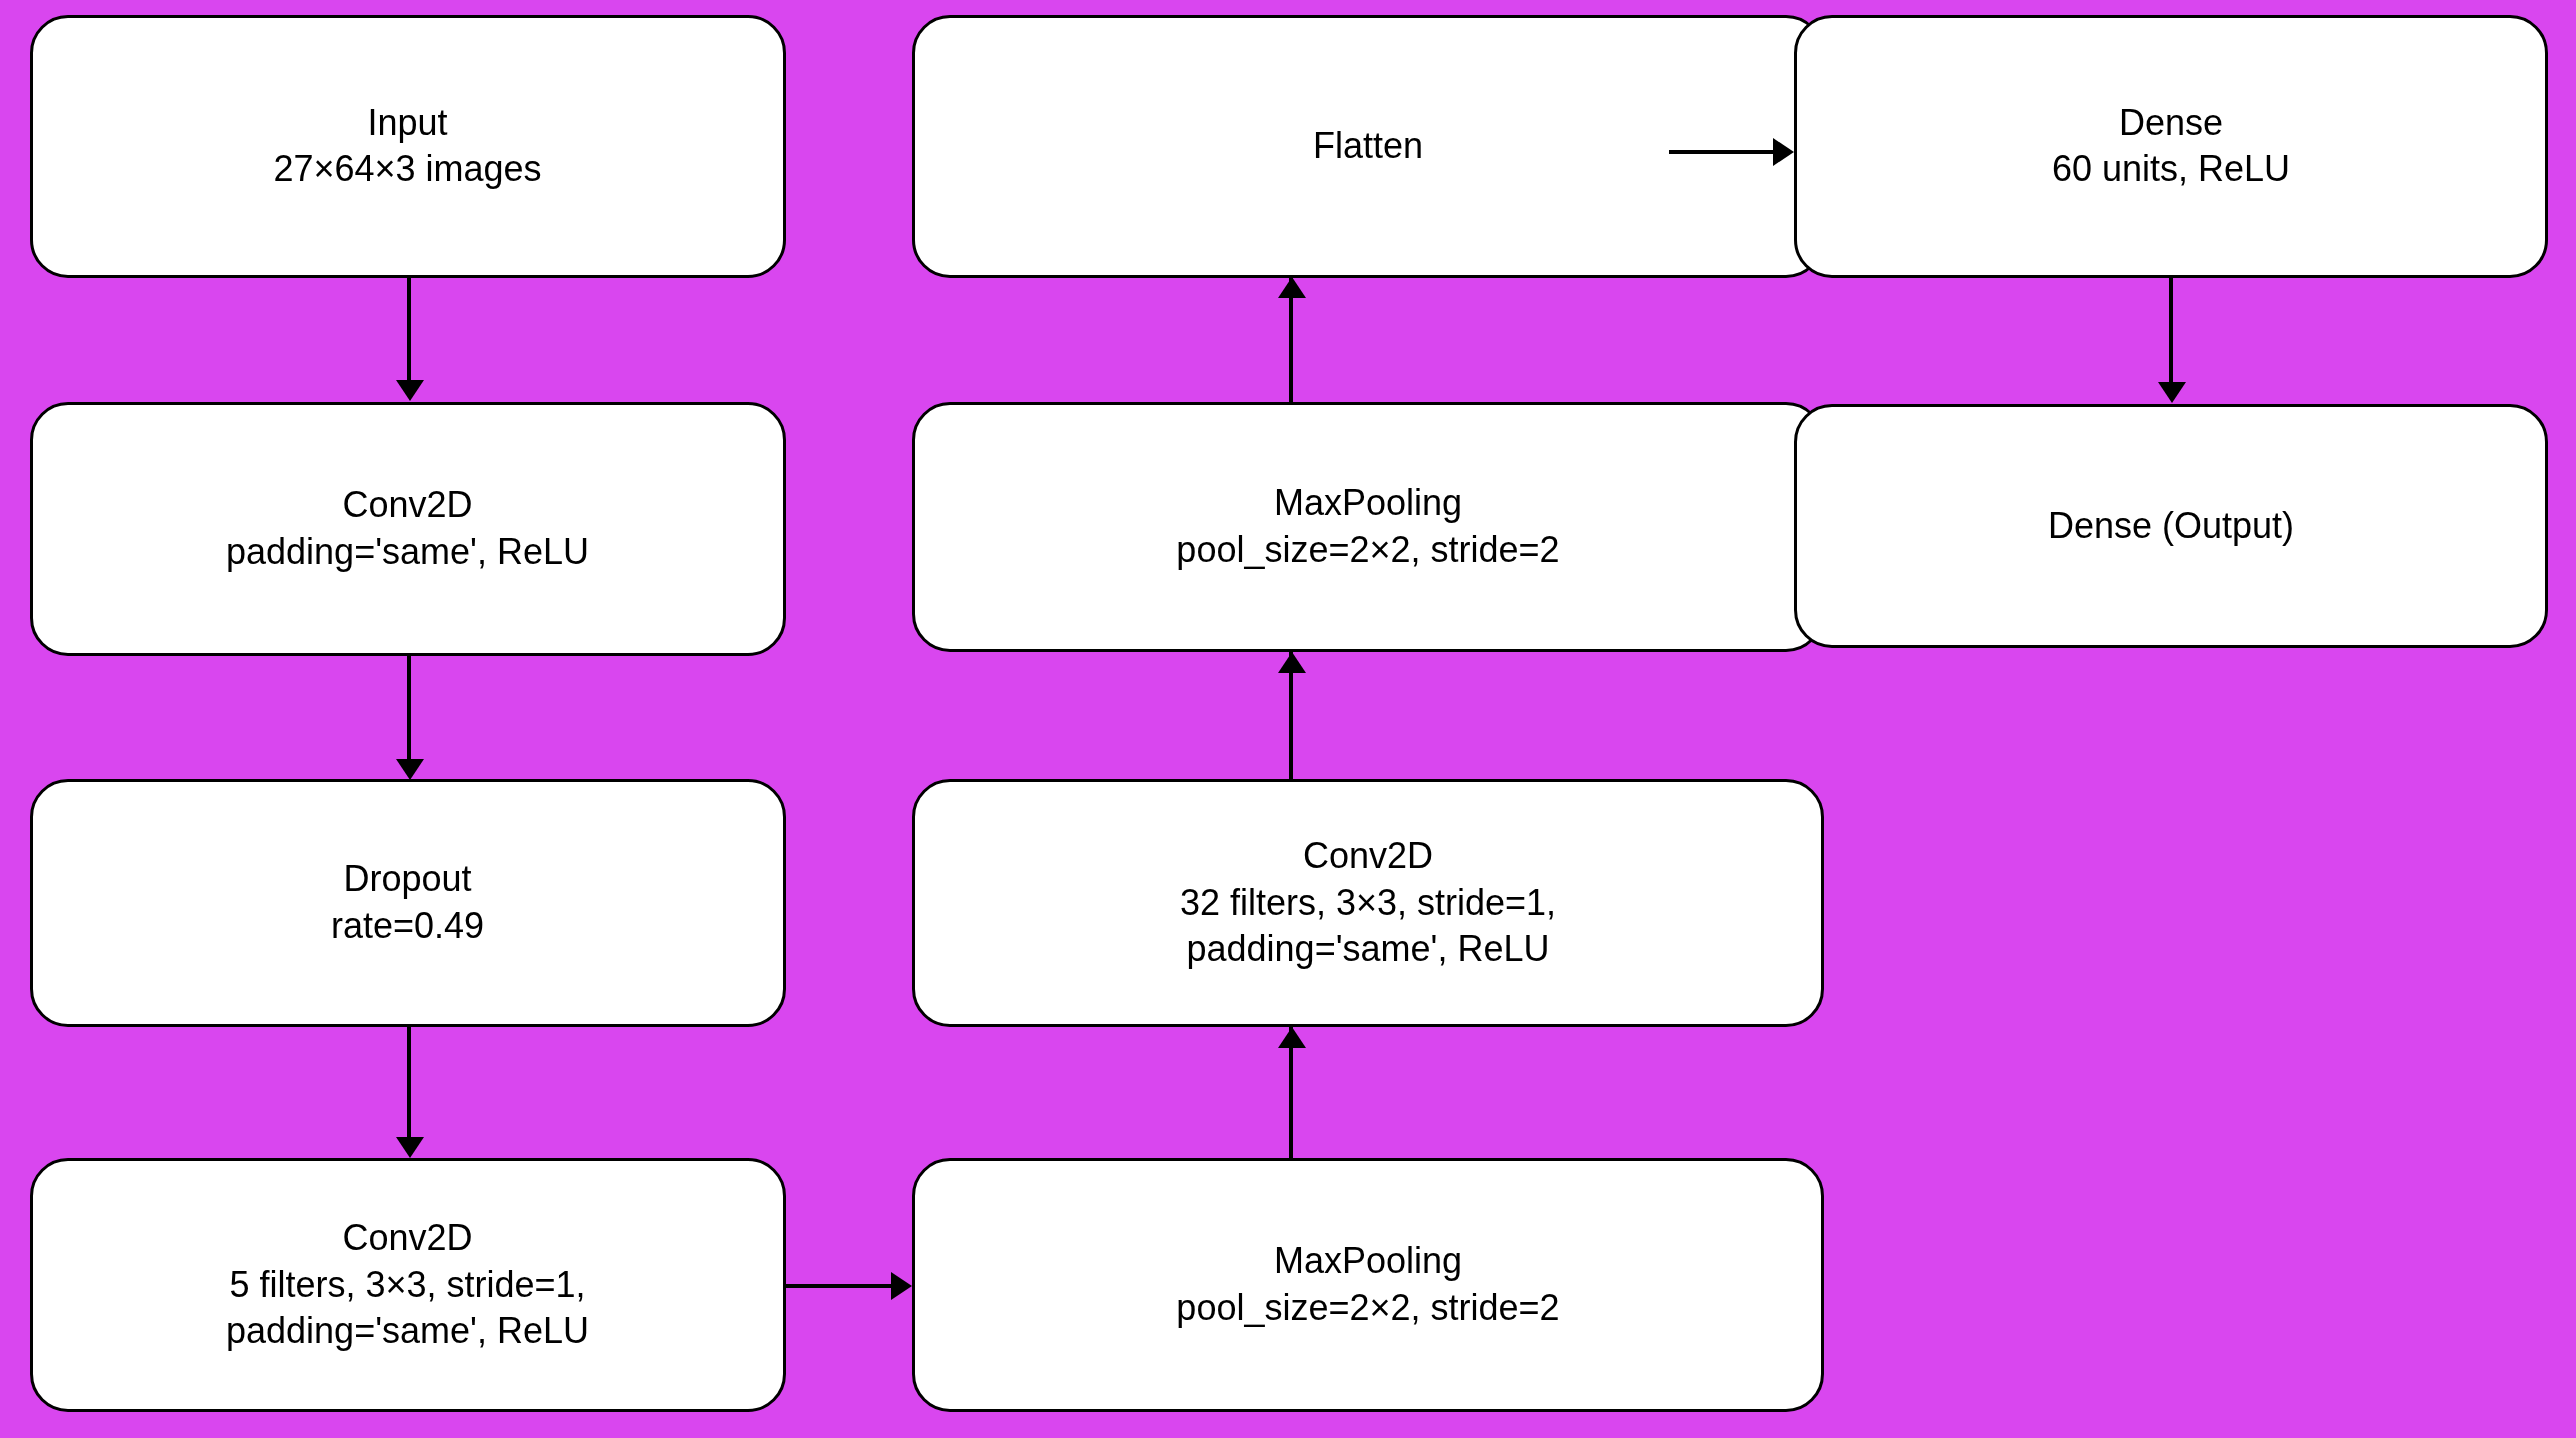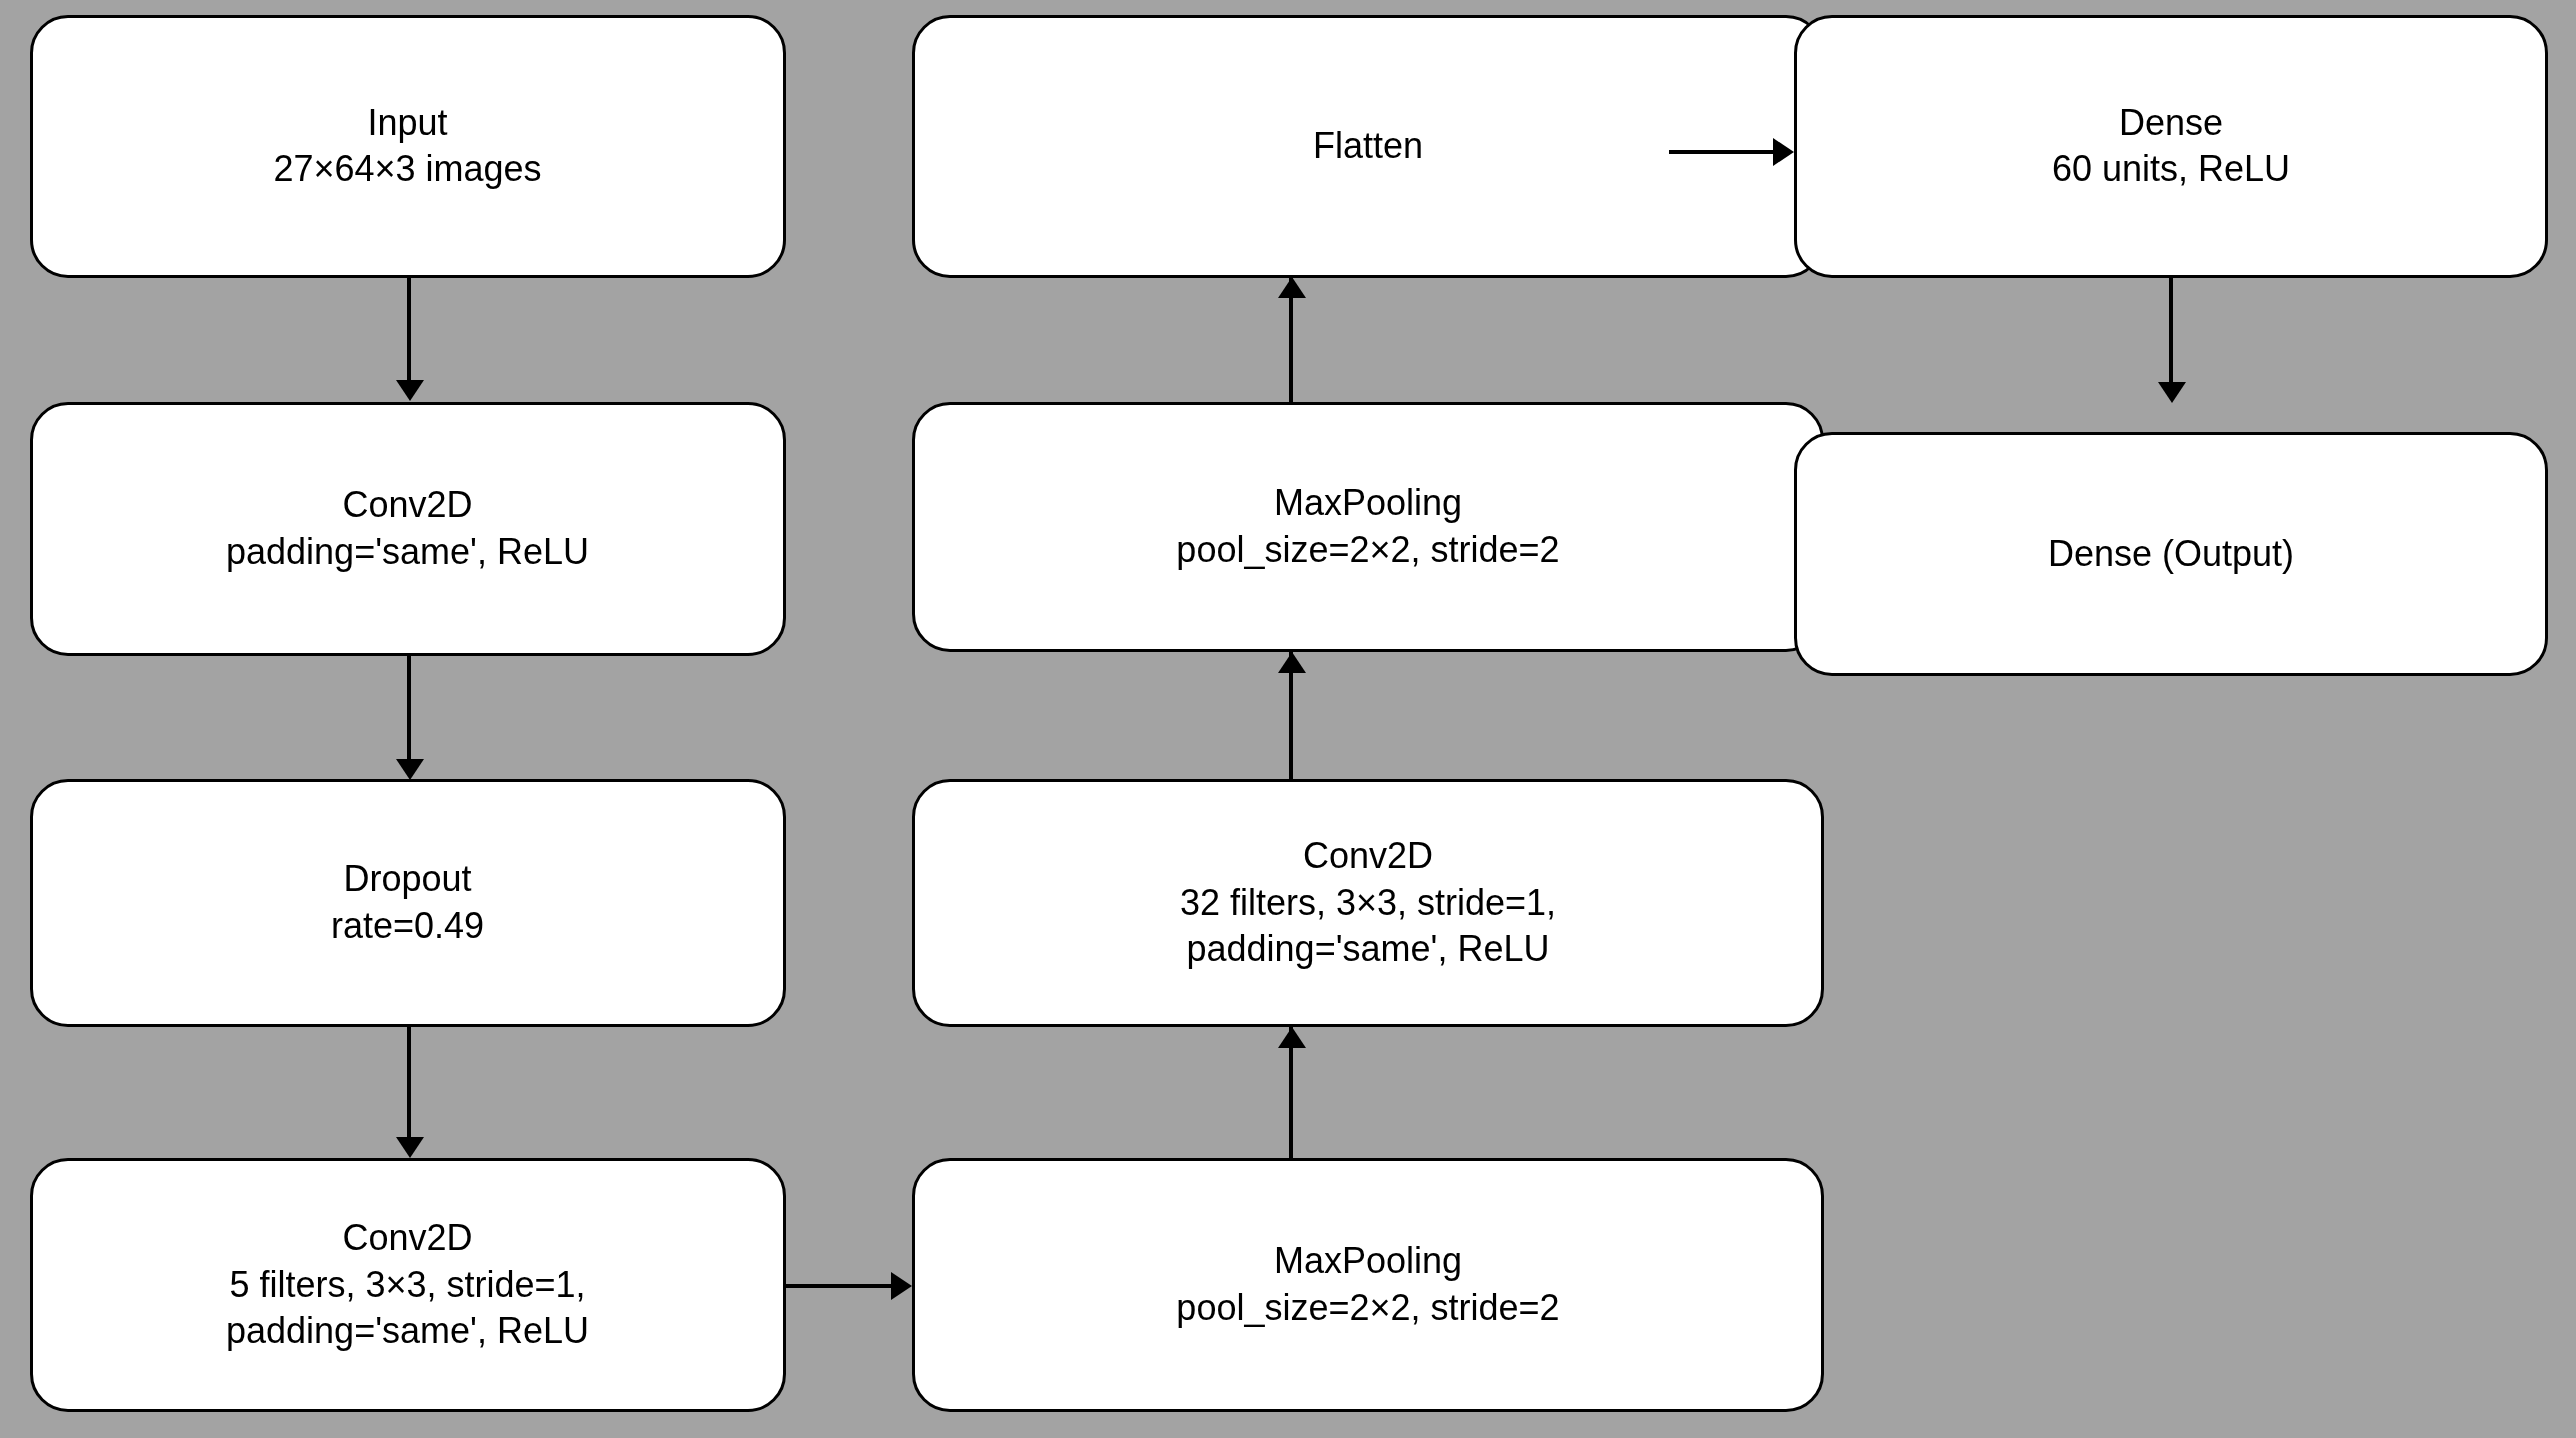--- a/index.html
+++ b/index.html
@@ -7,21 +7,21 @@
     padding: 0;
     background: #ffffff;
   }
   body {
     font-family: "Liberation Sans", sans-serif;
   }
   #canvas {
     position: relative;
     width: 2576px;
     height: 1439px;
-    background: #a3a3a3;
+    background: #d946ef;
     overflow: hidden;
   }
   .node {
     position: absolute;
     box-sizing: border-box;
     background: #ffffff;
     border: 3.3px solid #000000;
     border-radius: 38px;
     display: flex;
     flex-direction: column;
@@ -39,21 +39,21 @@
   }
   
   .c1 { left: 29.5px;   width: 756px; }
   .c2 { left: 912px; width: 912px; }
   .c3 { left: 1794px; width: 754px; text-align: center; }
 
   .r1 { top: 14.8px;   height: 263px; }
   .r2 { top: 402px;  height: 254px; }
   .r3 { top: 779px;  height: 248px; }
   .r4 { top: 1158px; height: 254px; }
-  .r2b{ top: 404px;  height: 244px; margin-top: 28px; }
+  .r2b{ top: 404px;  height: 244px; }
   .r2c{ top: 402px;  height: 250px; }
 
   
   .edge { position: absolute; }
   .edge .shaft-v {
     position: absolute;
     left: 0;
     top: 0;
     width: 4.1px;
     background: #000000;

